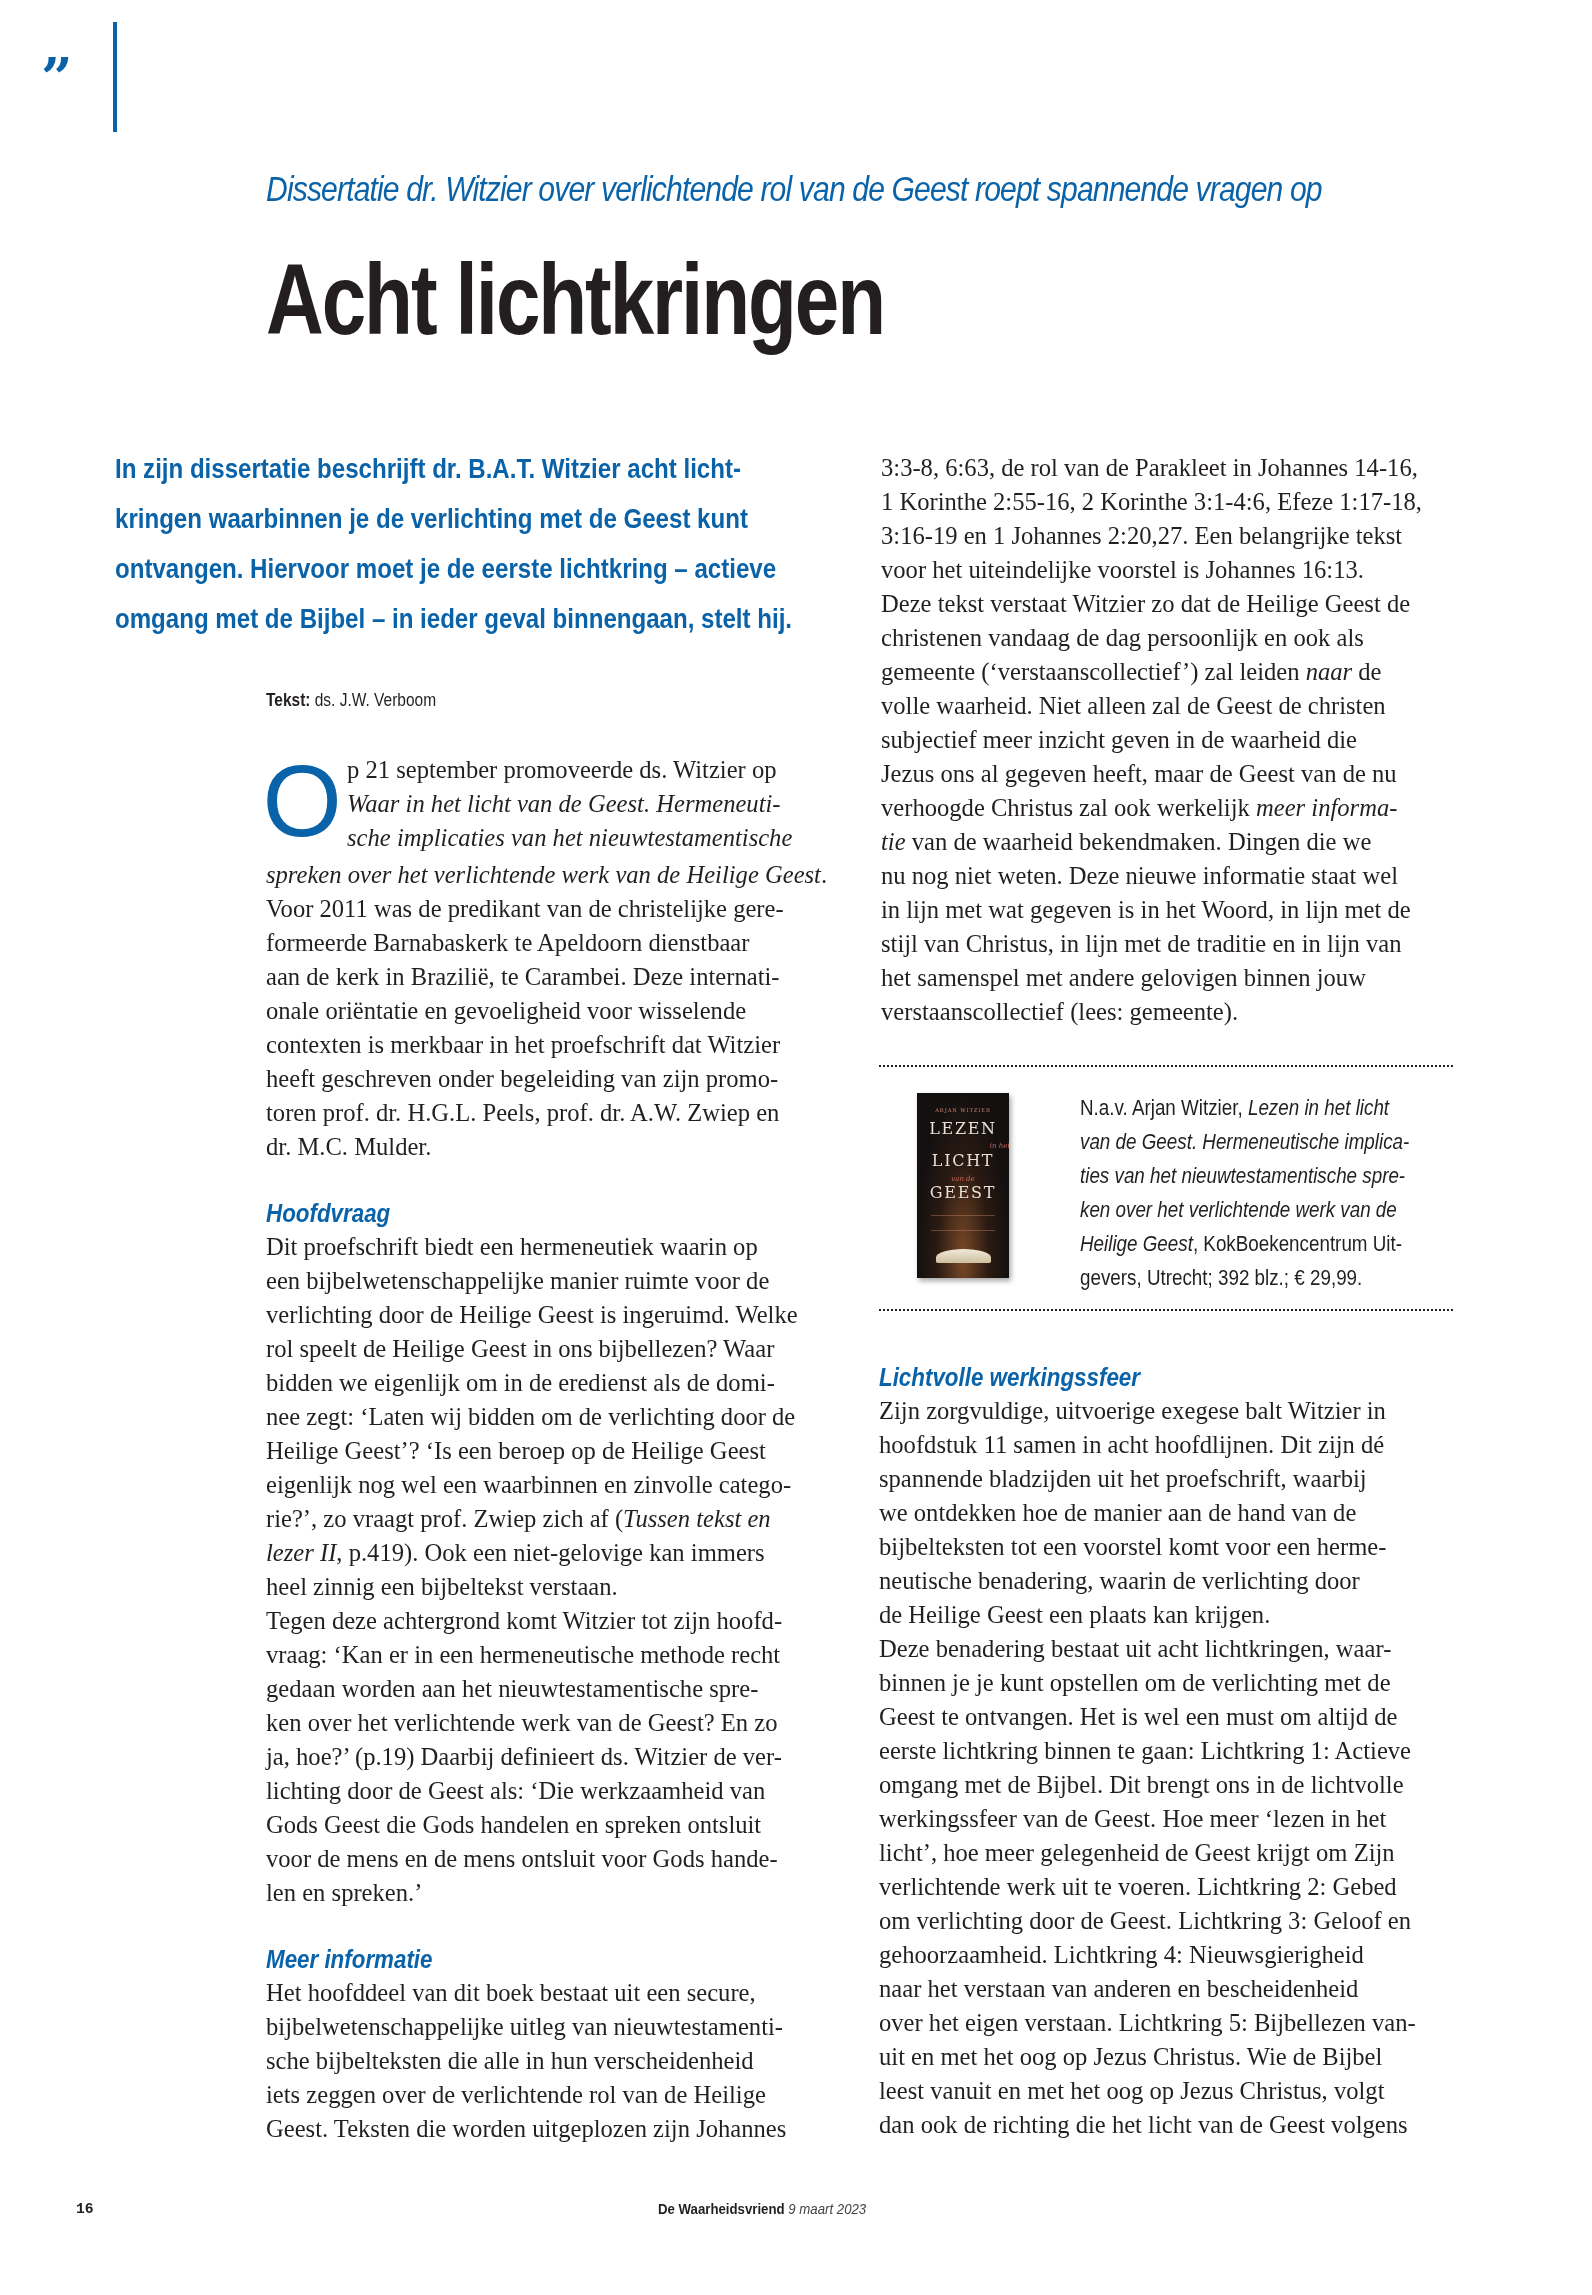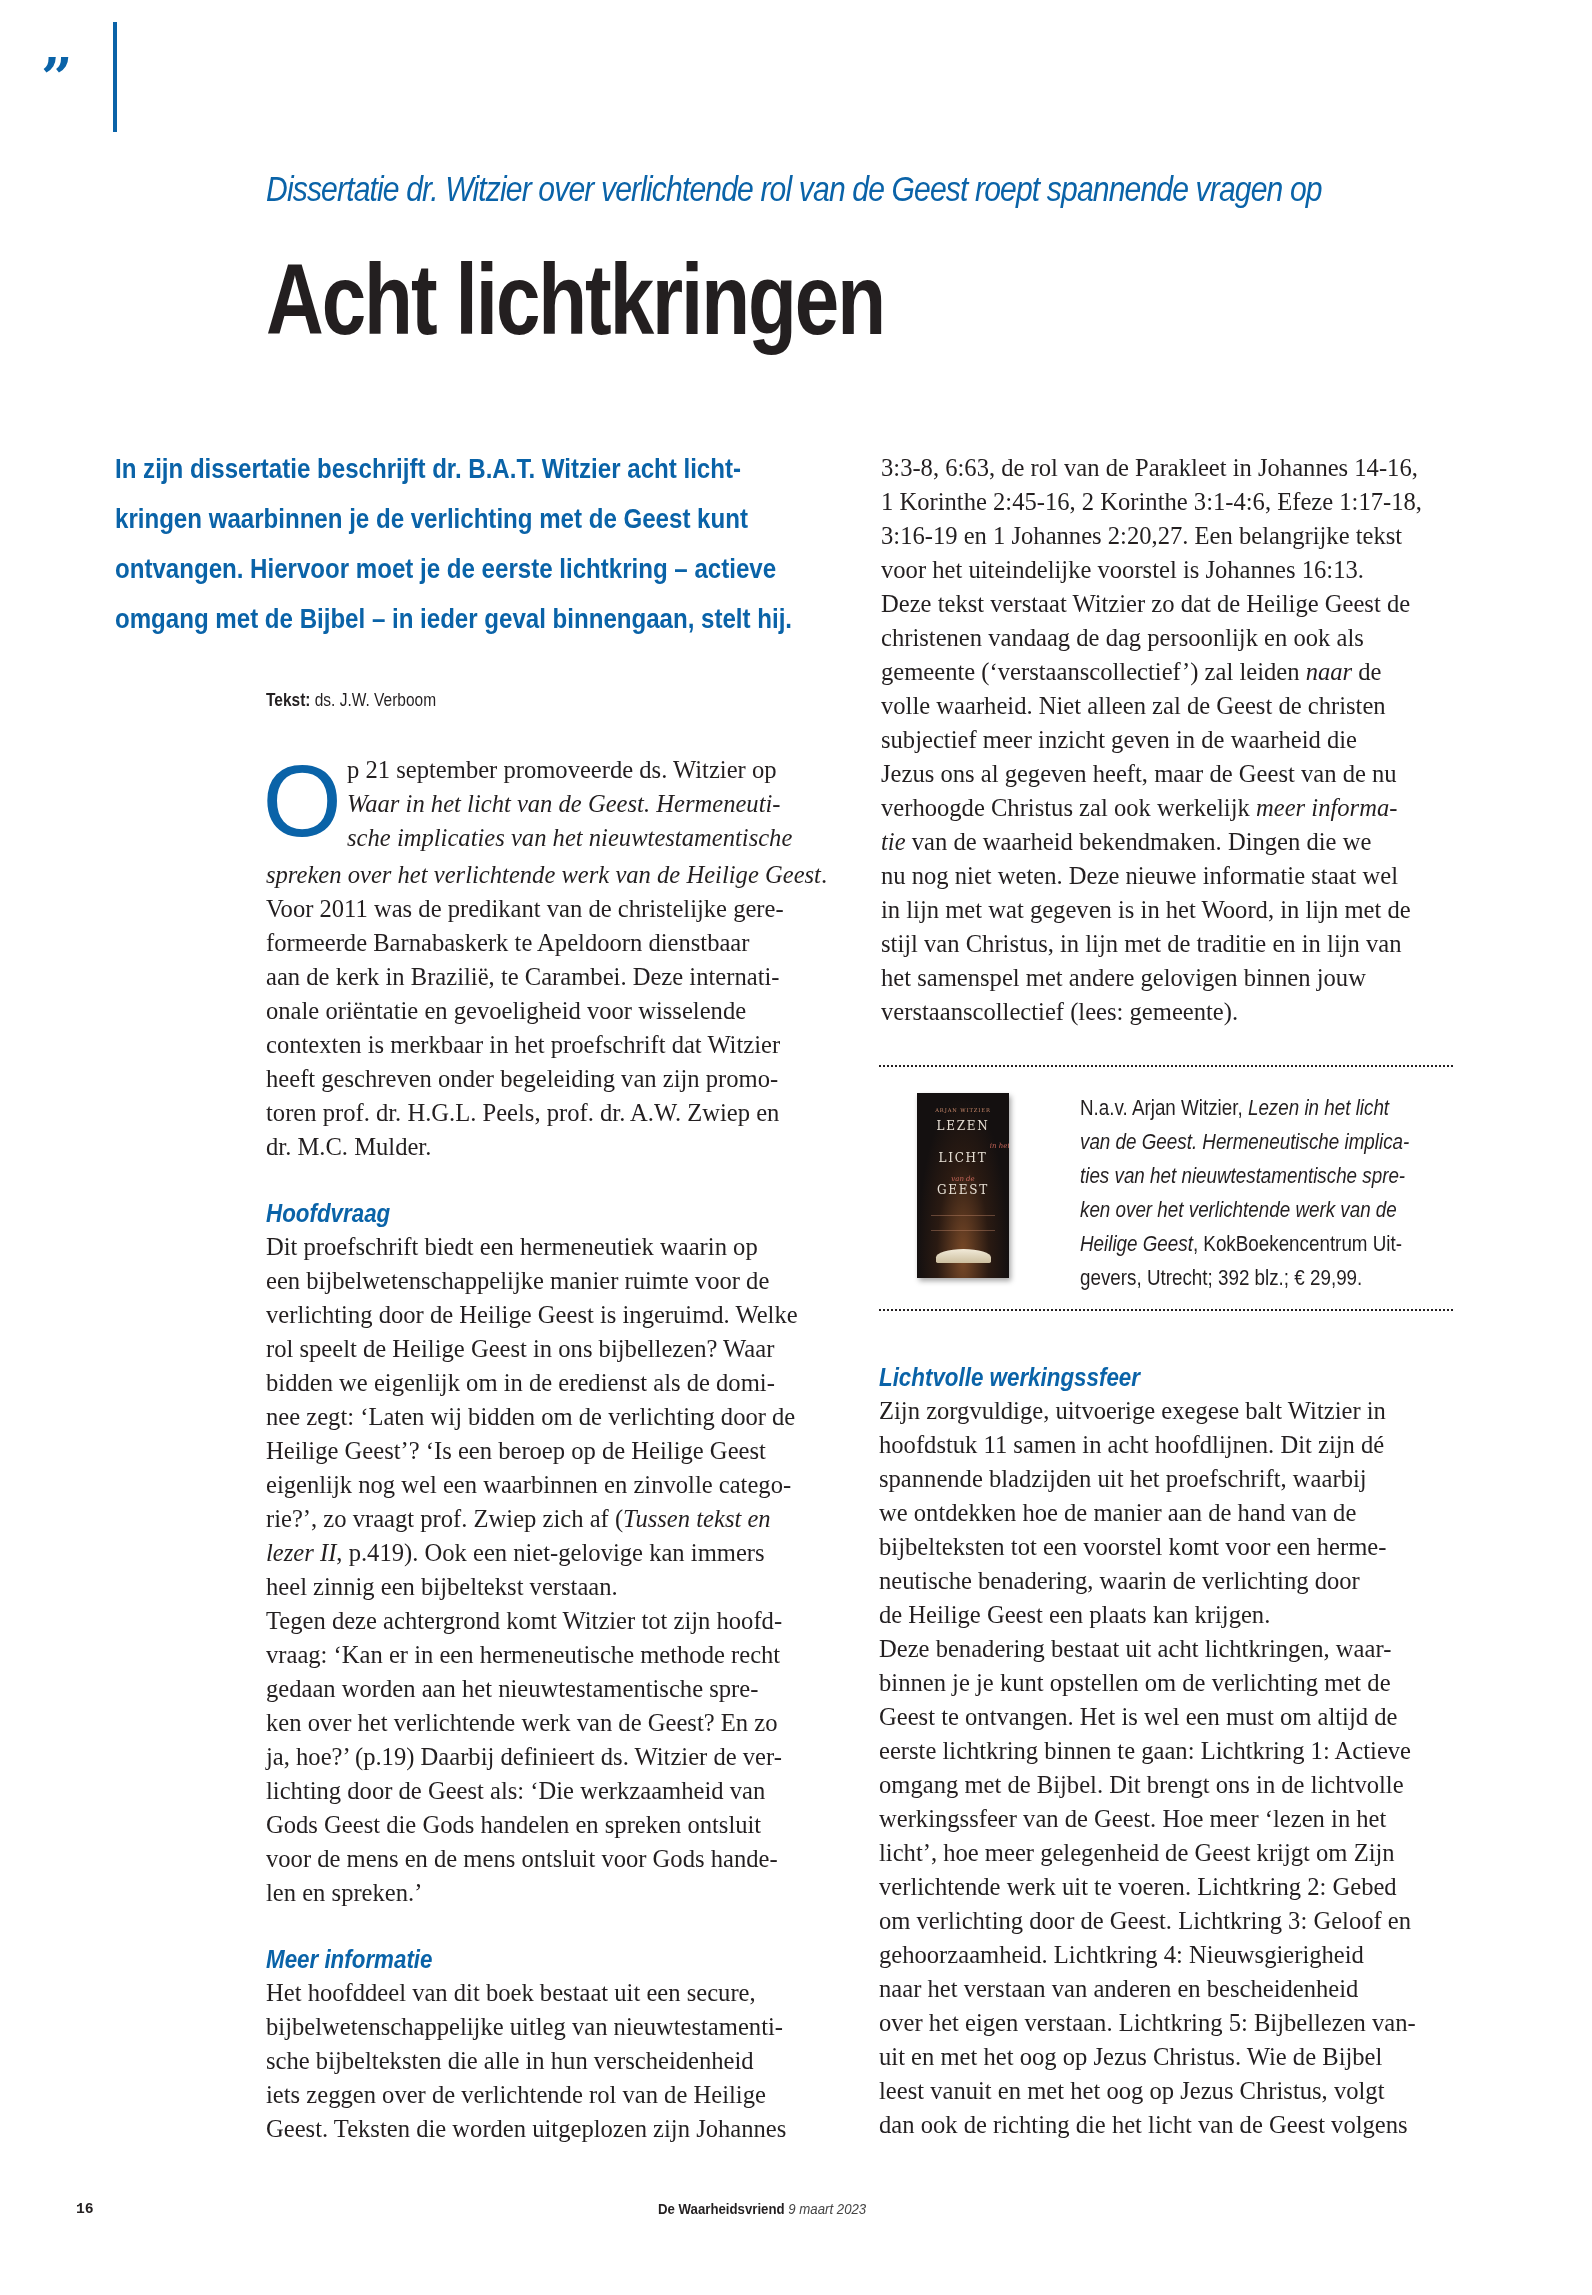--- a/index.html
+++ b/index.html
@@ -19,21 +19,21 @@
   .line i { font-style: italic; }
   .dropcap { float: left; font-family: "Liberation Sans", sans-serif; font-size: 102px; line-height: 86px; color: #0a63a8; margin: 5.2px 5.2px 0 -3.5px; height: 100px; }
   .first-lines .line { margin-left: 0; }
   .subhead { font-family: "Liberation Sans", sans-serif; font-weight: bold; font-style: italic; font-size: 26px; color: #0a63a8; height: 34px; line-height: 34px; margin-top: 0; transform: scaleX(0.86); transform-origin: left center; white-space: nowrap; }
   .gap { height: 32px; }
   .dotted { position: absolute; left: 879px; width: 574px; height: 0; border-top: 2.6px dotted #231f20; }
   .dotted.top { top: 1065px; }
   .dotted.bottom { top: 1309px; }
   .book-cover { position: absolute; left: 917px; top: 1093px; width: 92px; height: 185px; background: radial-gradient(ellipse at 50% 88%, #7a4a28 0%, #2a1a12 40%, #141010 70%); box-shadow: 1.7px 2.6px 5.2px rgba(0,0,0,0.35); overflow: hidden; }
   .book-cover .author { position: absolute; top: 14px; width: 100%; text-align: center; font-family: "DejaVu Serif", serif; font-size: 5.2px; color: #c8876a; letter-spacing: 0.9px; }
-  .book-cover .t1, .book-cover .t2, .book-cover .t3 { position: absolute; width: 100%; text-align: center; font-family: "DejaVu Serif", serif; font-size: 12px; color: #e8e1d6; letter-spacing: 1.7px; }
+  .book-cover .t1, .book-cover .t2, .book-cover .t3 { position: absolute; width: 100%; text-align: center; font-family: "DejaVu Serif", serif; font-size: 16px; color: #e8e1d6; letter-spacing: 1.7px; }
   .book-cover .t1 { top: 26px; } .book-cover .t2 { top: 58px; } .book-cover .t3 { top: 90px; }
   .book-cover .s1, .book-cover .s2 { position: absolute; width: 100%; text-align: center; font-family: "DejaVu Serif", serif; font-style: italic; font-size: 7px; color: #c8665a; }
   .book-cover .s1 { top: 49px; margin-left: 37px; } .book-cover .s2 { top: 82px; }
   .book-cover .blurb { position: absolute; top: 122px; left: 14px; right: 14px; height: 14px; border-top: 0.9px solid rgba(200,140,110,0.4); border-bottom: 0.9px solid rgba(200,140,110,0.4); }
   .book-cover .bible { position: absolute; bottom: 15.5px; left: 19px; width: 55px; height: 14px; background: linear-gradient(#f1ead9, #cdbf9f); border-radius: 50% 50% 1.7px 1.7px / 60% 60% 1.7px 1.7px; }
   .book-caption { position: absolute; left: 1080px; top: 1091px; width: 362px; font-family: "Liberation Sans", sans-serif; font-size: 22.4px; line-height: 33px; color: #231f20; transform: scaleX(0.84); transform-origin: left top; }
   .book-caption div { white-space: nowrap; }
   .book-caption i { font-style: italic; }
   .col-right2 { left: 879px; top: 1360px; width: 578px; }
   .footer-page { position: absolute; left: 76px; top: 2201px; font-family: Liberation Mono, monospace; font-weight: bold; font-size: 14.7px; color: #231f20; }
@@ -111,21 +111,21 @@
       <div class="line"><span>bijbelwetenschappelijke uitleg van nieuwtestamenti-</span></div>
       <div class="line"><span>sche bijbelteksten die alle in hun verscheidenheid</span></div>
       <div class="line"><span>iets zeggen over de verlichtende rol van de Heilige</span></div>
       <div class="line"><span>Geest. Teksten die worden uitgeplozen zijn Johannes</span></div>
     </div>
 </div>
 
 <div class="col col-right">
   <div>
       <div class="line"><span>3:3-8, 6:63, de rol van de Parakleet in Johannes 14-16,</span></div>
-      <div class="line"><span>1 Korinthe 2:45-16, 2 Korinthe 3:1-4:6, Efeze 1:17-18,</span></div>
+      <div class="line"><span>1 Korinthe 2:55-16, 2 Korinthe 3:1-4:6, Efeze 1:17-18,</span></div>
       <div class="line"><span>3:16-19 en 1 Johannes 2:20,27. Een belangrijke tekst</span></div>
       <div class="line"><span>voor het uiteindelijke voorstel is Johannes 16:13.</span></div>
       <div class="line"><span>Deze tekst verstaat Witzier zo dat de Heilige Geest de</span></div>
       <div class="line"><span>christenen vandaag de dag persoonlijk en ook als</span></div>
       <div class="line"><span>gemeente (‘verstaanscollectief’) zal leiden </span><i>naar</i><span> de</span></div>
       <div class="line"><span>volle waarheid. Niet alleen zal de Geest de christen</span></div>
       <div class="line"><span>subjectief meer inzicht geven in de waarheid die</span></div>
       <div class="line"><span>Jezus ons al gegeven heeft, maar de Geest van de nu</span></div>
       <div class="line"><span>verhoogde Christus zal ook werkelijk </span><i>meer informa-</i></div>
       <div class="line"><i>tie</i><span> van de waarheid bekendmaken. Dingen die we</span></div>

